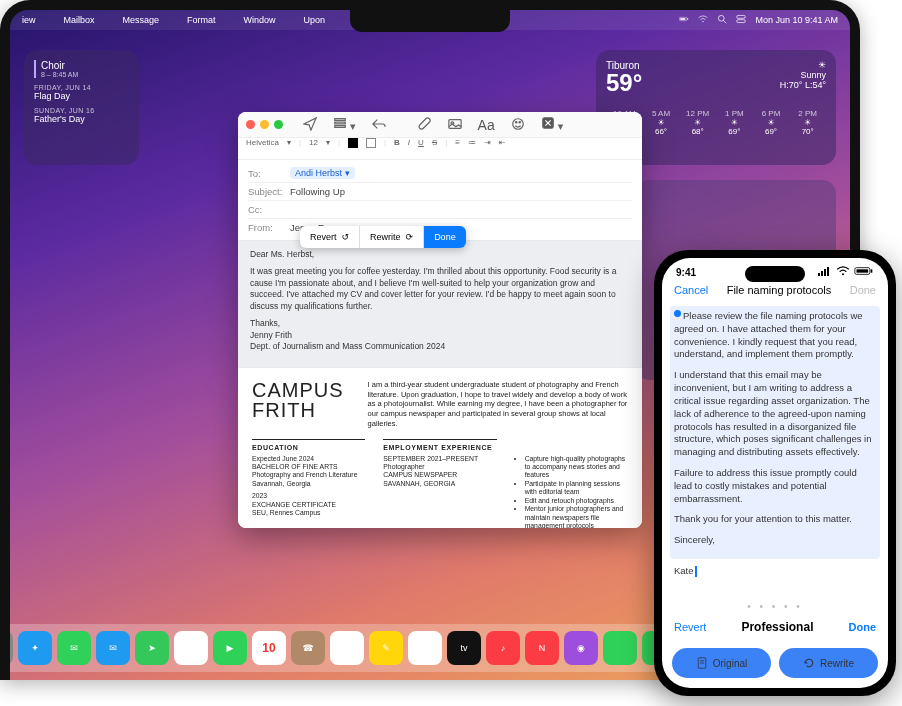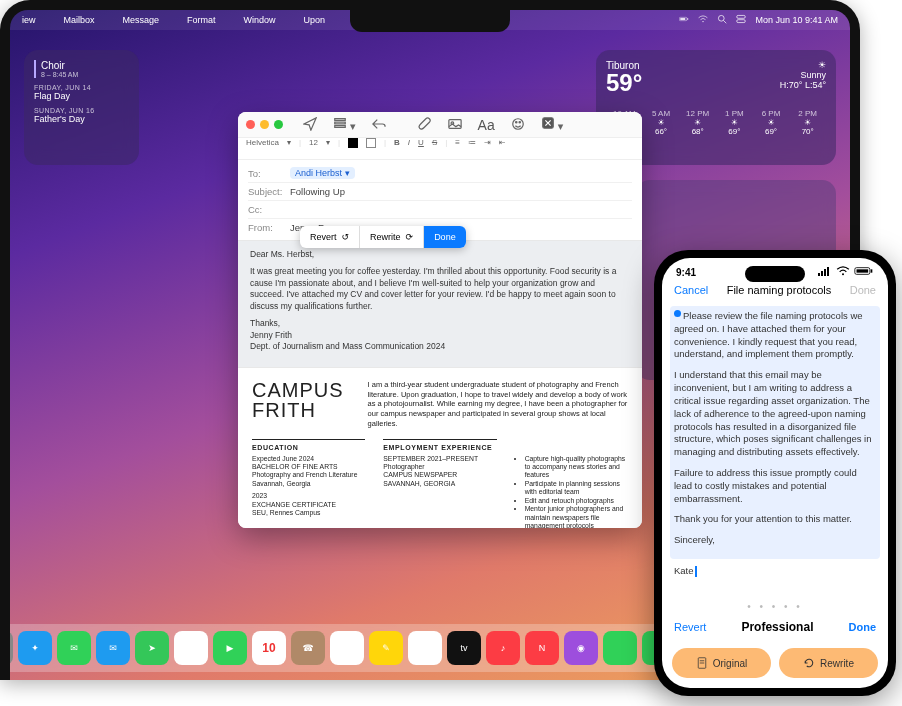--- a/index.html
+++ b/index.html
@@ -68,21 +68,21 @@
   .note-body .highlight{background:#e8f0ff;padding:4px;border-radius:4px;margin:-4px -4px 6px}
   .note-body p{margin-bottom:8px}
   .note-body .sel-dot{display:inline-block;width:7px;height:7px;border-radius:50%;background:#0a7aff;vertical-align:top;margin-right:2px}
   .caret{display:inline-block;width:2px;height:11px;background:#0a7aff;vertical-align:middle;margin-left:1px}
   .tone-bar{display:flex;justify-content:space-between;align-items:center;padding:4px 12px 8px;font-size:11px;border-top:0}
   .tone-bar .rev{color:#0a7aff}
   .tone-bar .mode{font-weight:600;font-size:12px}
   .tone-bar .dn{color:#0a7aff;font-weight:600}
   .dots{text-align:center;font-size:10px;color:#bbb;letter-spacing:3px;padding-bottom:4px}
   .action-row{display:flex;gap:8px;padding:6px 10px 10px}
-  .action-btn{flex:1;background:#fdba74;border-radius:16px;height:30px;display:flex;align-items:center;justify-content:center;gap:5px;font-size:10px;color:#333}
+  .action-btn{flex:1;background:#3b82f6;border-radius:16px;height:30px;display:flex;align-items:center;justify-content:center;gap:5px;font-size:10px;color:#333}
   .action-btn svg{width:12px;height:12px}
 </style>
 </head>
 <body>
 
 <div class="laptop-frame">
   <div class="screen">
     <div class="notch"></div>
 
     <div class="menubar">

